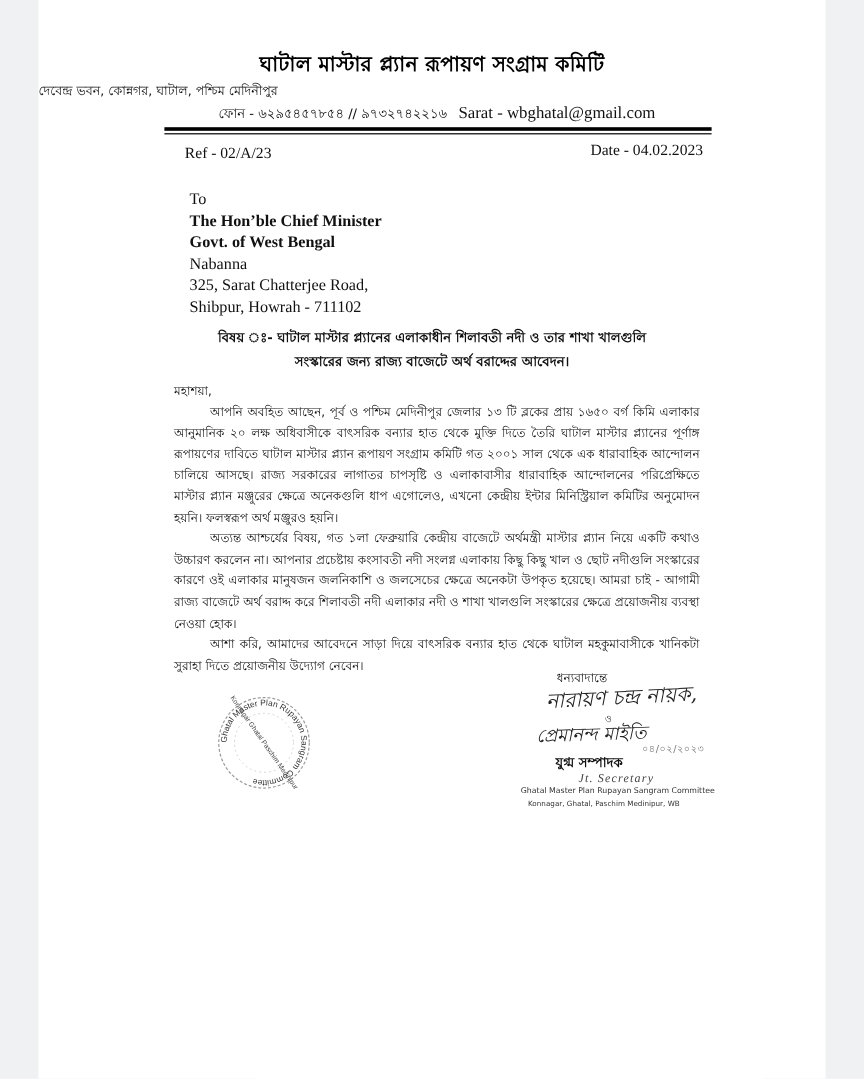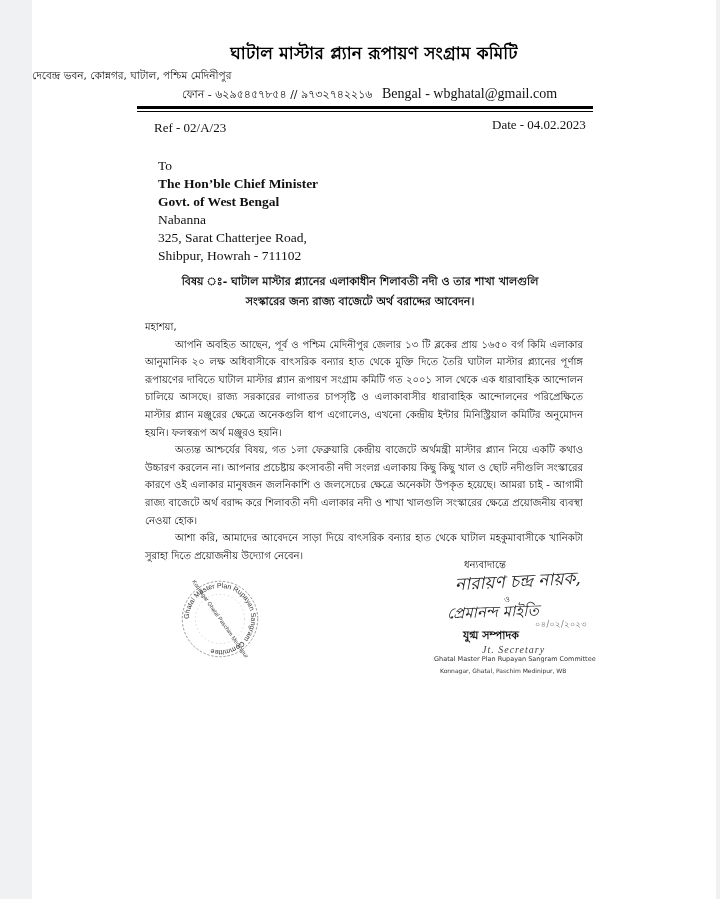--- a/index.html
+++ b/index.html
@@ -5,21 +5,20 @@
   html, body { margin:0; padding:0; }
   body {
     width:720px; height:899px; overflow:hidden;
     background:#f0f1f3;
     font-family:"DejaVu Sans", sans-serif;
     position:relative;
   }
   .page {
     position:absolute; left:32px; top:0; width:656px; height:899px;
     background:#ffffff;
-    padding-left:28px;
   }
   .abs { position:absolute; }
   .serif { font-family:"Liberation Serif", "DejaVu Serif", serif; }
   .beng { font-family:"DejaVu Sans", sans-serif; color:#111; }
 
   .org-name { left:0; width:100%; top:40px; text-align:center; font-size:17px; font-weight:bold; letter-spacing:0.2px; color:#000; }
   .org-address { left:0; width:100%; top:68px; text-align:left; font-size:10.5px; color:#111; }
   .org-contact { left:150px; top:86px; font-size:11px; color:#111; white-space:nowrap; }
   .org-contact .email { font-family:"Liberation Serif", serif; font-size:14px; margin-left:6px; }
 
@@ -53,21 +52,21 @@
 </style>
 </head>
 <body>
 
 <div class="page">
 
   <div class="abs org-name beng">ঘাটাল মাস্টার প্ল্যান রূপায়ণ সংগ্রাম কমিটি</div>
   <div class="abs org-address beng">দেবেন্দ্র ভবন, কোন্নগর, ঘাটাল, পশ্চিম মেদিনীপুর</div>
   <div class="abs org-contact beng">
     <span>ফোন - ৬২৯৫৪৫৭৮৫৪ // ৯৭৩২৭৪২২১৬</span>
-    <span class="email">Bengal - wbghatal@gmail.com</span>
+    <span class="email">Sarat - wbghatal@gmail.com</span>
   </div>
 
   <div class="abs rule-thick"></div>
   <div class="abs rule-thin"></div>
 
   <div class="abs ref serif">Ref - 02/A/23</div>
   <div class="abs date serif">Date - 04.02.2023</div>
 
   <div class="abs addr serif">
     <div>To</div>

